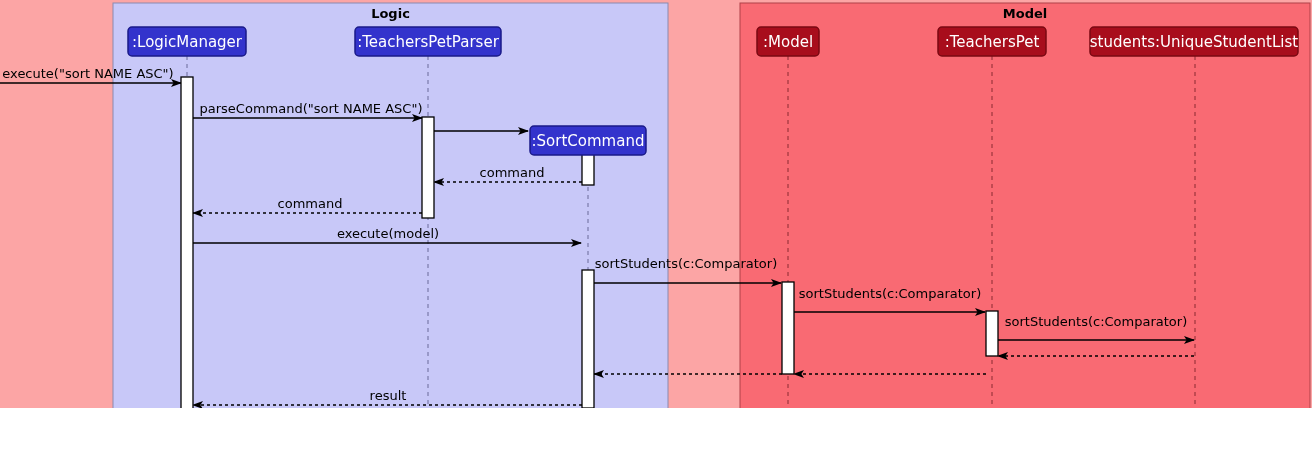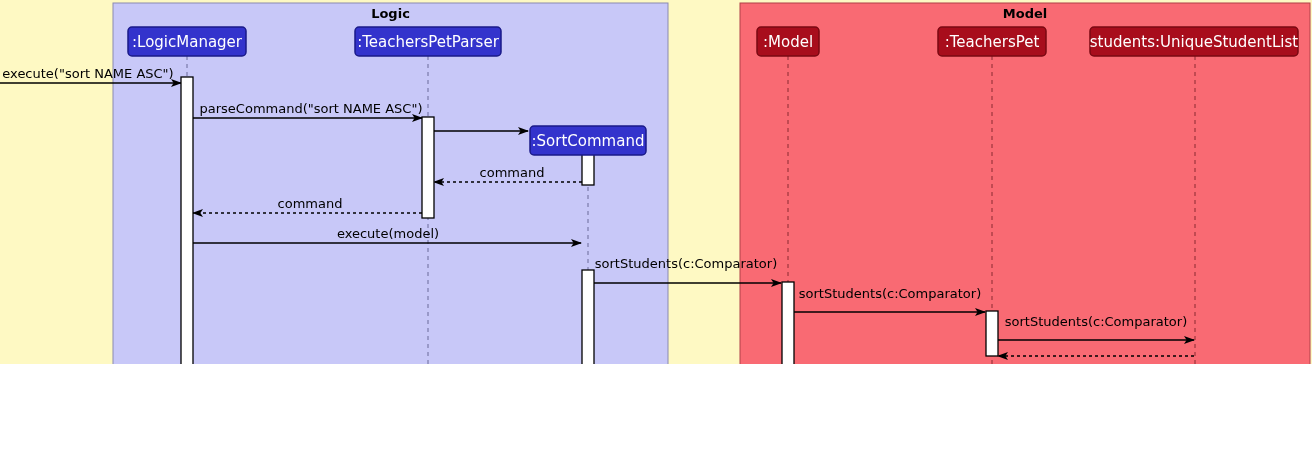--- a/index.html
+++ b/index.html
@@ -6,23 +6,23 @@
     margin: 0;
     padding: 0;
     background: #ffffff;
   }
   body {
     font-family: "DejaVu Sans", "Liberation Sans", sans-serif;
   }
   #diagram-root {
     position: relative;
     width: 1312px;
-    height: 364px;
+    height: 408px;
     overflow: hidden;
-    background: #fef9c3;
+    background: #fca5a5;
   }
   #uml-svg {
     position: absolute;
     left: 0;
     top: 0;
     width: 1312px;
     height: 473px;
   }
   .panel-title {
     font-family: "DejaVu Sans", "Liberation Sans", sans-serif;

